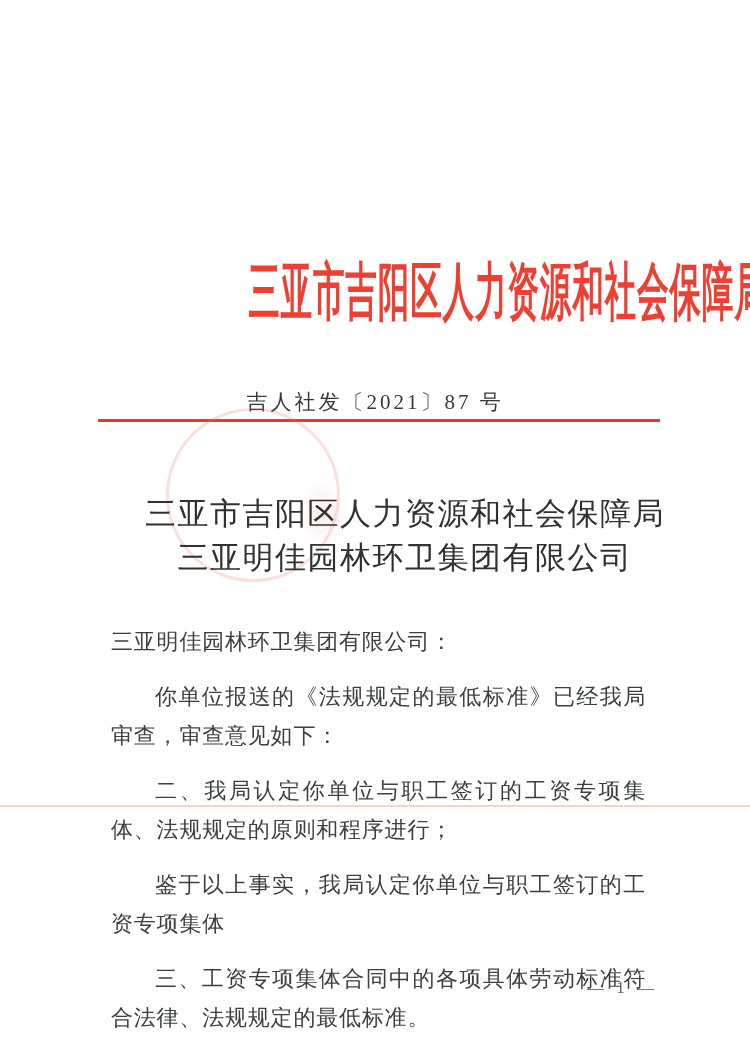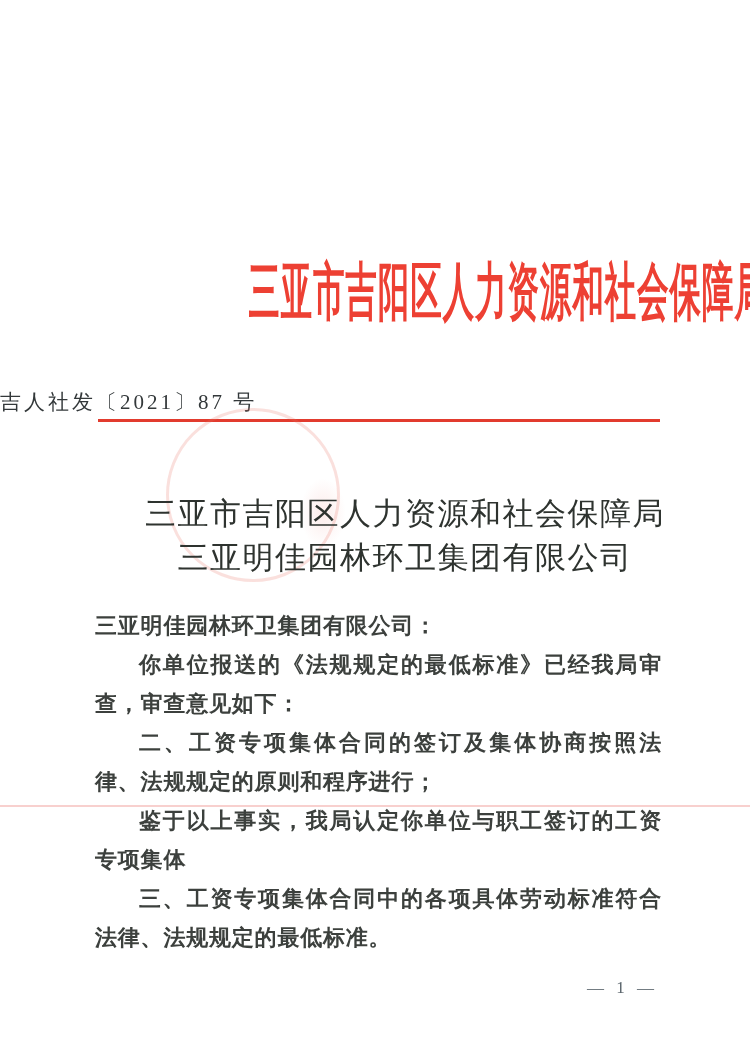--- a/index.html
+++ b/index.html
@@ -32,20 +32,21 @@
     letter-spacing: 2px;
     transform: scale(0.54, 1.08);
     transform-origin: center top;
   }
   
   .doc-number {
     position: absolute;
     top: 388px;
     left: 0;
     width: 750px;
+    text-align: center;
     font-size: 21px;
     letter-spacing: 3px;
     color: #33383a;
   }
   
   .red-rule {
     position: absolute;
     top: 419px;
     left: 98px;
     width: 562px;
@@ -91,22 +92,21 @@
     top: 606px;
     left: 95px;
     width: 567px;
     font-size: 22px;
     line-height: 39px;
     color: #3c403d;
     text-align: justify;
     letter-spacing: 0.8px;
   }
   .body-text p {
-    margin: 0;
-    font-weight: bold;
+    margin: 16px;
   }
   .body-text p.indent {
     text-indent: 2em;
   }
   
   .pink-line {
     position: absolute;
     top: 805px;
     left: 0;
     width: 750px;
@@ -140,21 +140,21 @@
   <div class="stamp-smudge"></div>
 
   <div class="doc-title">
     <div>三亚市吉阳区人力资源和社会保障局</div>
     <div>三亚明佳园林环卫集团有限公司</div>
   </div>
 
   <div class="body-text">
     <p>三亚明佳园林环卫集团有限公司：</p>
     <p class="indent">你单位报送的《法规规定的最低标准》已经我局审查，审查意见如下：</p>
-    <p class="indent">二、工资专项集体合同的签订及集体协商按照法律、法规规定的原则和程序进行；</p>
+    <p class="indent">二、我局认定你单位与职工签订的工资专项集体、法规规定的原则和程序进行；</p>
     <p class="indent">鉴于以上事实，我局认定你单位与职工签订的工资专项集体</p>
     <p class="indent">三、工资专项集体合同中的各项具体劳动标准符合法律、法规规定的最低标准。</p>
   </div>
 
   <div class="pink-line"></div>
 
   <div class="page-number">— 1 —</div>
 
 </div>
 

